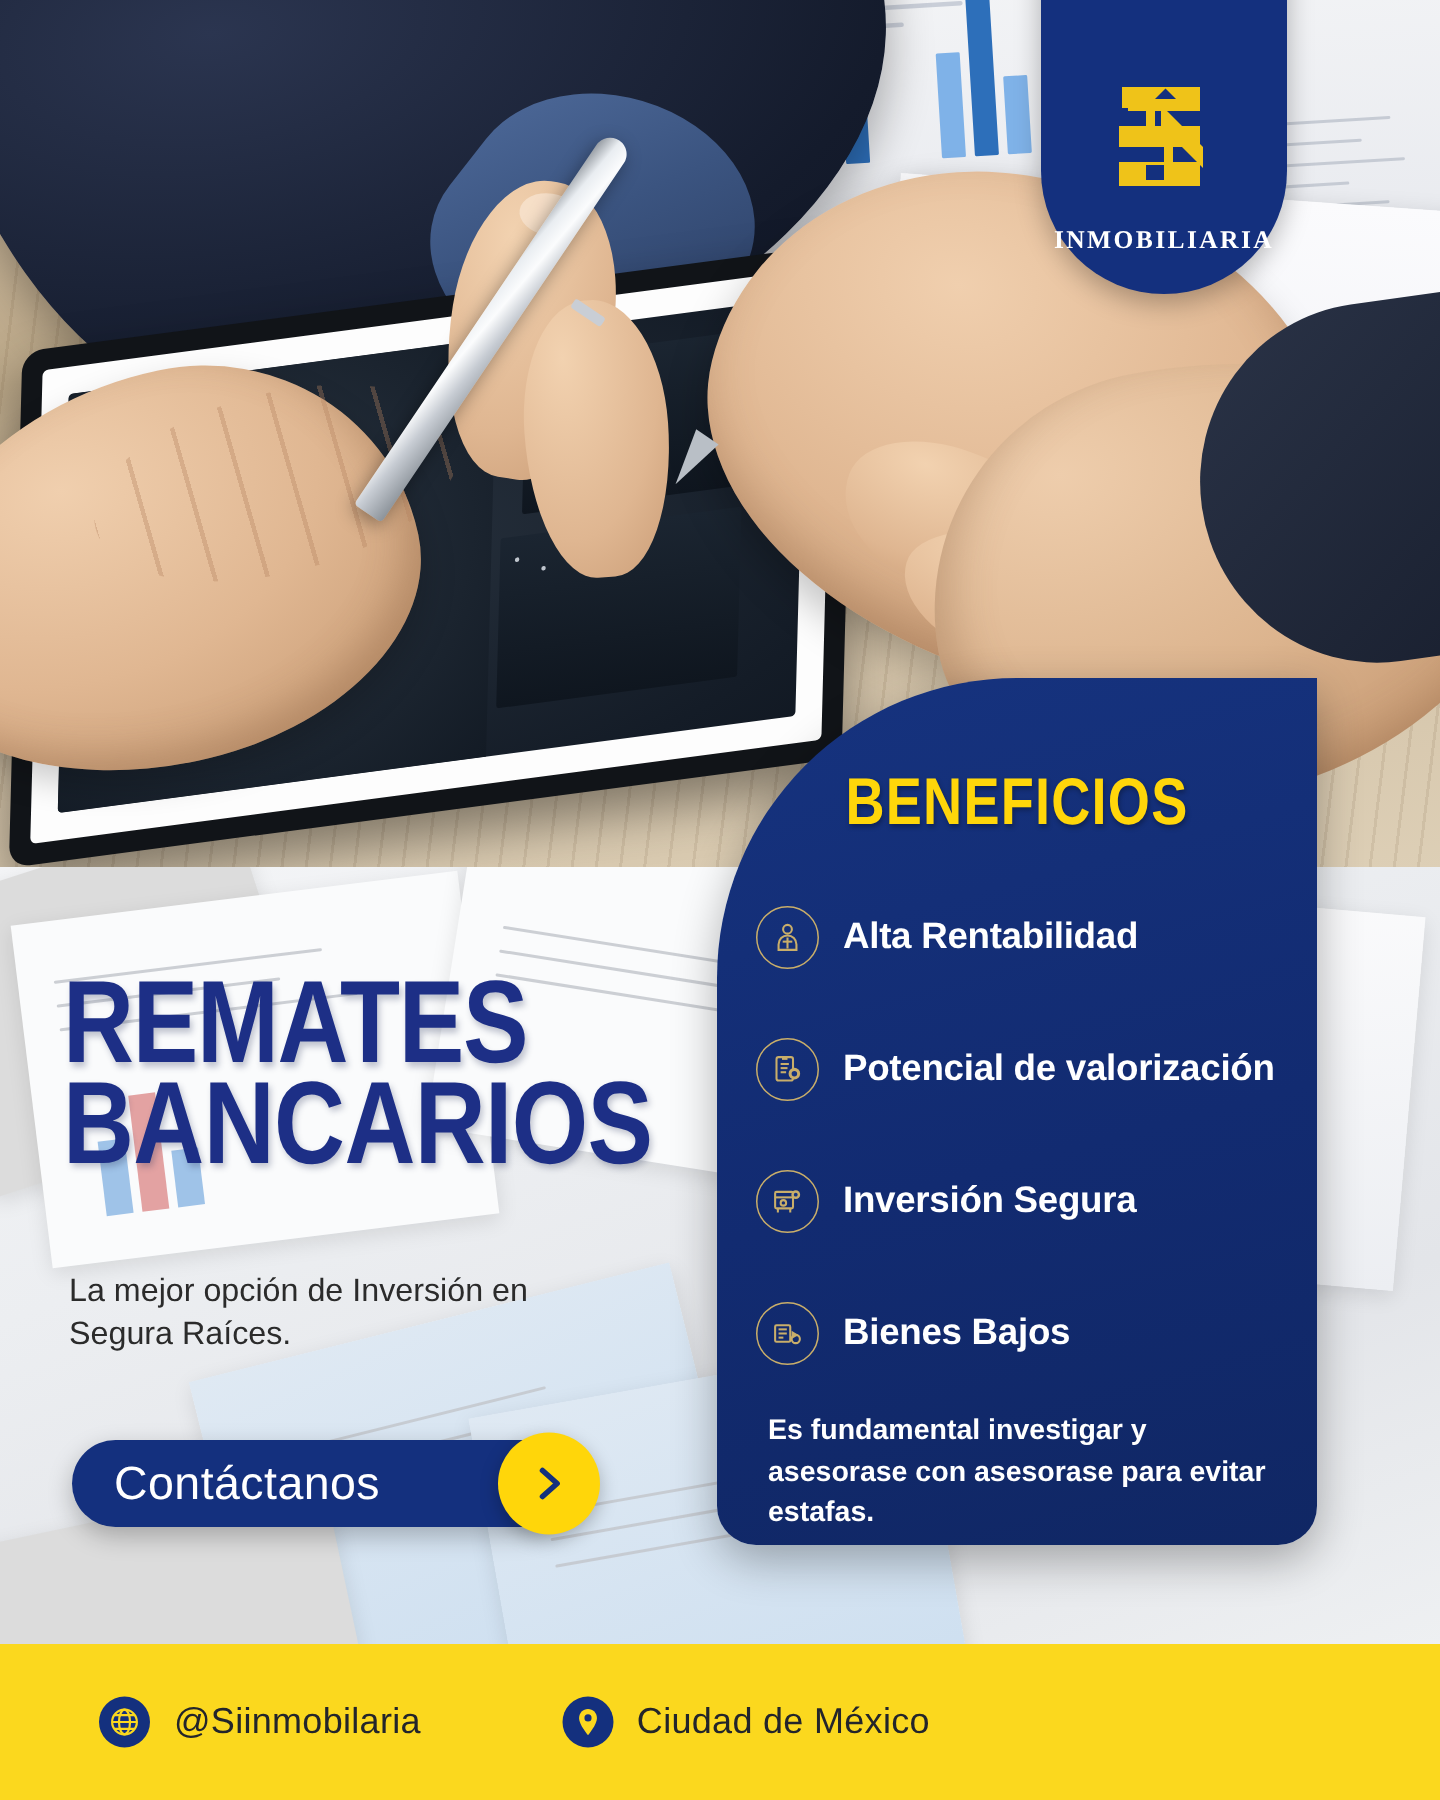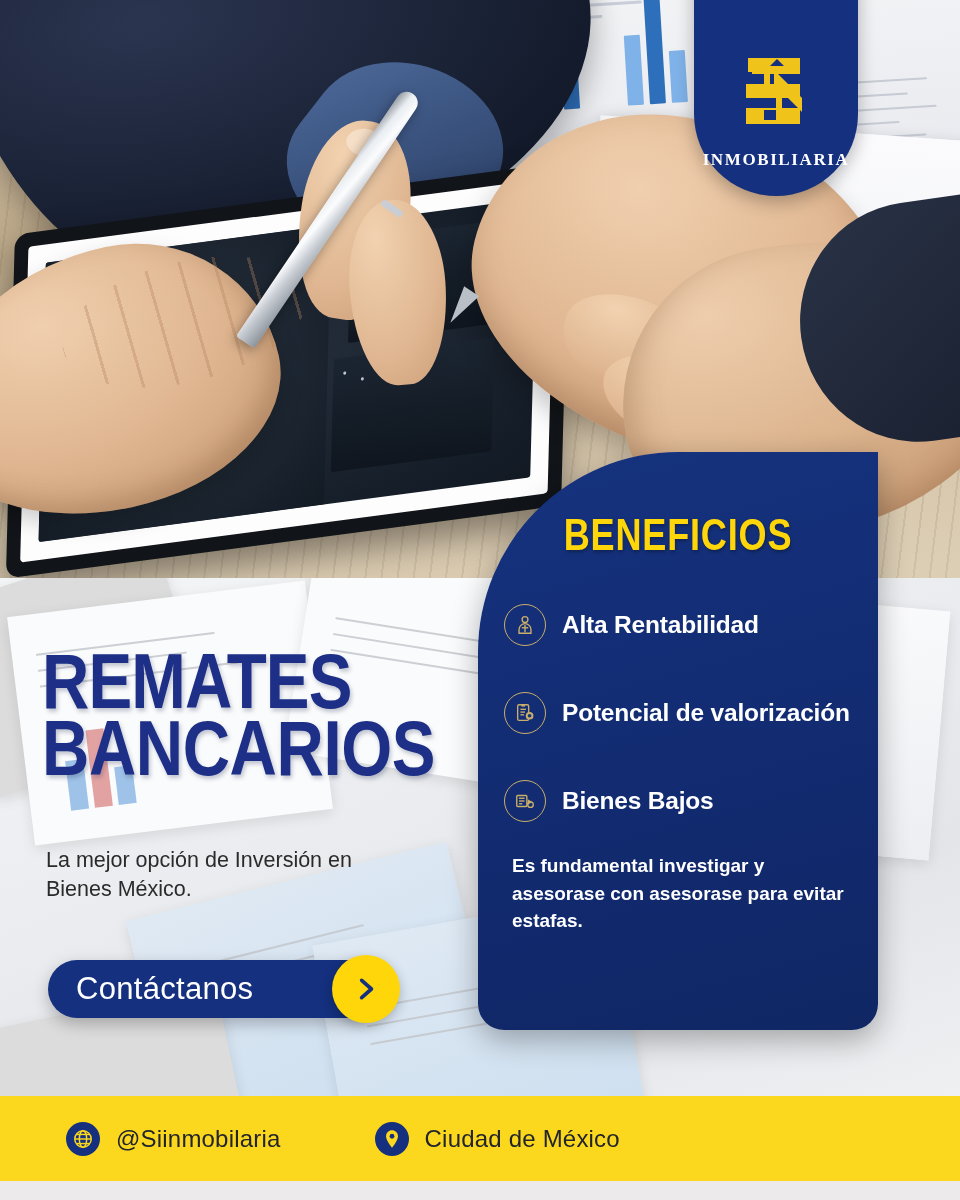--- a/index.html
+++ b/index.html
@@ -283,21 +283,21 @@
     color:#fff; font-weight:700; font-size:24.5px; letter-spacing:-.2px;
     white-space:nowrap;
   }
   .bnote{
     color:#fff; font-weight:700; font-size:19px; line-height:1.45;
     padding:0 34px 0 34px; margin-top:-14px;
   }
 
   
   .footer{
-    position:absolute; left:0; top:1096px; width:960px; height:85px;
+    position:absolute; left:0; top:1096px; width:960px; height:104px;
     background:#fbd81e;
     display:flex; align-items:center;
     z-index:7;
   }
   .fitem{ display:flex; align-items:center; }
   .fitem.a{ margin-left:66px; }
   .fitem.b{ margin-left:94px; }
   .ficon{
     width:34px;height:34px;border-radius:50%;
     background:#14307e;
@@ -447,21 +447,21 @@
       <div style="position:absolute;left:112px;top:98px;width:44px;height:40px;background:#d8dade;border-radius:6px;"></div>
       <div style="position:absolute;left:60px;top:146px;width:96px;height:40px;background:#d8dade;border-radius:6px;"></div>
     </div>
     <div class="doc docg" style="left:-30px;top:430px;width:260px;height:120px;transform:rotate(-12deg);"></div>
 
     <div class="headline">
       <span class="l1">REMATES</span>
       <span class="l2">BANCARIOS</span>
     </div>
 
-    <div class="subtitle">La mejor opción de Inversión en Bienes México.</div>
+    <div class="subtitle">La mejor opción de Inversión en Segura Raíces.</div>
 
     <div class="cta">
       <span class="cta-label">Contáctanos</span>
       <span class="cta-arrow">
         <svg viewBox="0 0 24 24" fill="none" stroke="#14307E" stroke-width="3.4" stroke-linecap="round" stroke-linejoin="round">
           <polyline points="8,4 17,12 8,20"></polyline>
         </svg>
       </span>
     </div>
   </div>
@@ -491,20 +491,34 @@
             <line x1="7" y1="8" x2="13" y2="8"></line>
             <line x1="7" y1="11" x2="12" y2="11"></line>
             <line x1="7" y1="14" x2="11" y2="14"></line>
             <circle cx="17" cy="15" r="4.2" fill="#C9AE6A" stroke="none"></circle>
             <circle cx="17" cy="15" r="2" fill="#16337F" stroke="none"></circle>
           </svg>
         </span>
         <span class="blabel">Potencial de valorización</span>
       </div>
 
+      <div class="brow">
+        <span class="bicon">
+          <svg viewBox="0 0 24 24" fill="none" stroke="#C9AE6A" stroke-width="1.5">
+            <rect x="3" y="5" width="13" height="12" rx="1"></rect>
+            <line x1="3" y1="9" x2="16" y2="9"></line>
+            <line x1="5" y1="17" x2="5" y2="20"></line>
+            <line x1="14" y1="17" x2="14" y2="20"></line>
+            <circle cx="9" cy="13" r="2"></circle>
+            <circle cx="18" cy="7" r="3.2" fill="#C9AE6A" stroke="none"></circle>
+            <circle cx="18" cy="7" r="1.4" fill="#16337F" stroke="none"></circle>
+          </svg>
+        </span>
+        <span class="blabel">Inversión Segura</span>
+      </div>
 
       <div class="brow">
         <span class="bicon">
           <svg viewBox="0 0 24 24" fill="none" stroke="#C9AE6A" stroke-width="1.5">
             <rect x="3" y="6" width="11" height="12" rx="1"></rect>
             <line x1="5.5" y1="9" x2="11.5" y2="9"></line>
             <line x1="5.5" y1="12" x2="11.5" y2="12"></line>
             <line x1="5.5" y1="15" x2="9" y2="15"></line>
             <path d="M15 10l5 3-5 3z" fill="#C9AE6A" stroke="none"></path>
             <circle cx="18" cy="16" r="3" fill="none"></circle>

